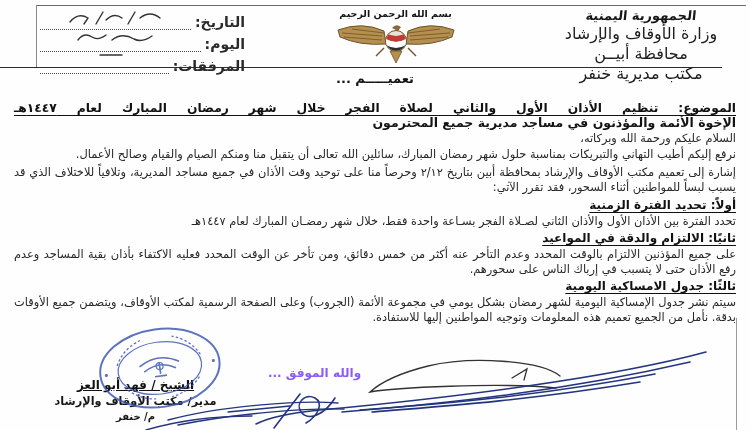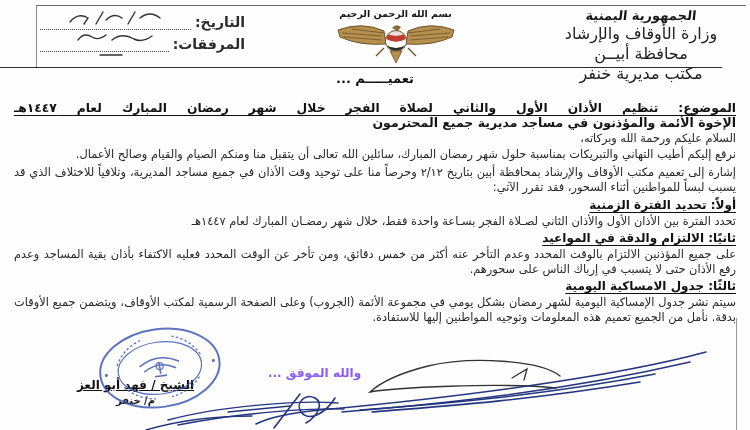--- a/index.html
+++ b/index.html
@@ -90,20 +90,24 @@
         <path d="M52,28 l-8,8 M76,28 l8,8" stroke="#6e522a" stroke-width="1.4" fill="none"></path>
       </svg>
     </div>
 
     <div class="date-block">
       <div class="date-row">
         <span class="lbl">التاريخ:</span>
         <span class="dots"></span>
       </div>
       <div class="date-row">
+        <span class="lbl">اليوم:</span>
+        <span class="dots"></span>
+      </div>
+      <div class="date-row">
         <span class="lbl">المرفقات:</span>
         <span class="dots"></span>
       </div>
     </div>
   </header>
 
   <div class="header-rule"></div>
 
   <main class="doc-body">
     <div class="doc-title">تعميـــــم ...</div>
@@ -120,20 +124,21 @@
     <p class="sec-body">على جميع المؤذنين الالتزام بالوقت المحدد وعدم التأخر عنه أكثر من خمس دقائق، ومن تأخر عن الوقت المحدد فعليه الاكتفاء بأذان بقية المساجد وعدم رفع الأذان حتى لا يتسبب في إرباك الناس على سحورهم.</p>
 
     <div class="sec-head">ثالثًا: جدول الامساكية اليومية</div>
     <p class="sec-body">سيتم نشر جدول الإمساكية اليومية لشهر رمضان بشكل يومي في مجموعة الأئمة (الجروب) وعلى الصفحة الرسمية لمكتب الأوقاف، ويتضمن جميع الأوقات بدقة. نأمل من الجميع تعميم هذه المعلومات وتوجيه المواطنين إليها للاستفادة.</p>
   </main>
 
   <div class="closing">والله الموفق ...</div>
 
   <div class="sig-block">
     <div class="sig-name">الشيخ / فهد أبو العز</div>
+    <div class="sig-title">مدير/ مكتب الأوقاف والإرشاد</div>
     <div class="sig-place">م/ خنفر</div>
   </div>
 
   <svg class="stamp" width="128" height="86" viewBox="0 0 128 86" aria-hidden="true">
     <ellipse cx="64" cy="42" rx="60" ry="39" fill="none" stroke="#3a55b2" stroke-width="2"></ellipse>
     <ellipse cx="64" cy="42" rx="42" ry="26" fill="none" stroke="#3a55b2" stroke-width="1.2"></ellipse>
 
     <path d="M44,38 Q64,26 84,38 M48,44 Q64,34 80,44 M64,36 l0,12 M58,50 l12,0" stroke="#3a55b2" stroke-width="1.6" fill="none"></path>
     <circle cx="64" cy="40" r="3.5" fill="none" stroke="#3a55b2" stroke-width="1.2"></circle>
 

